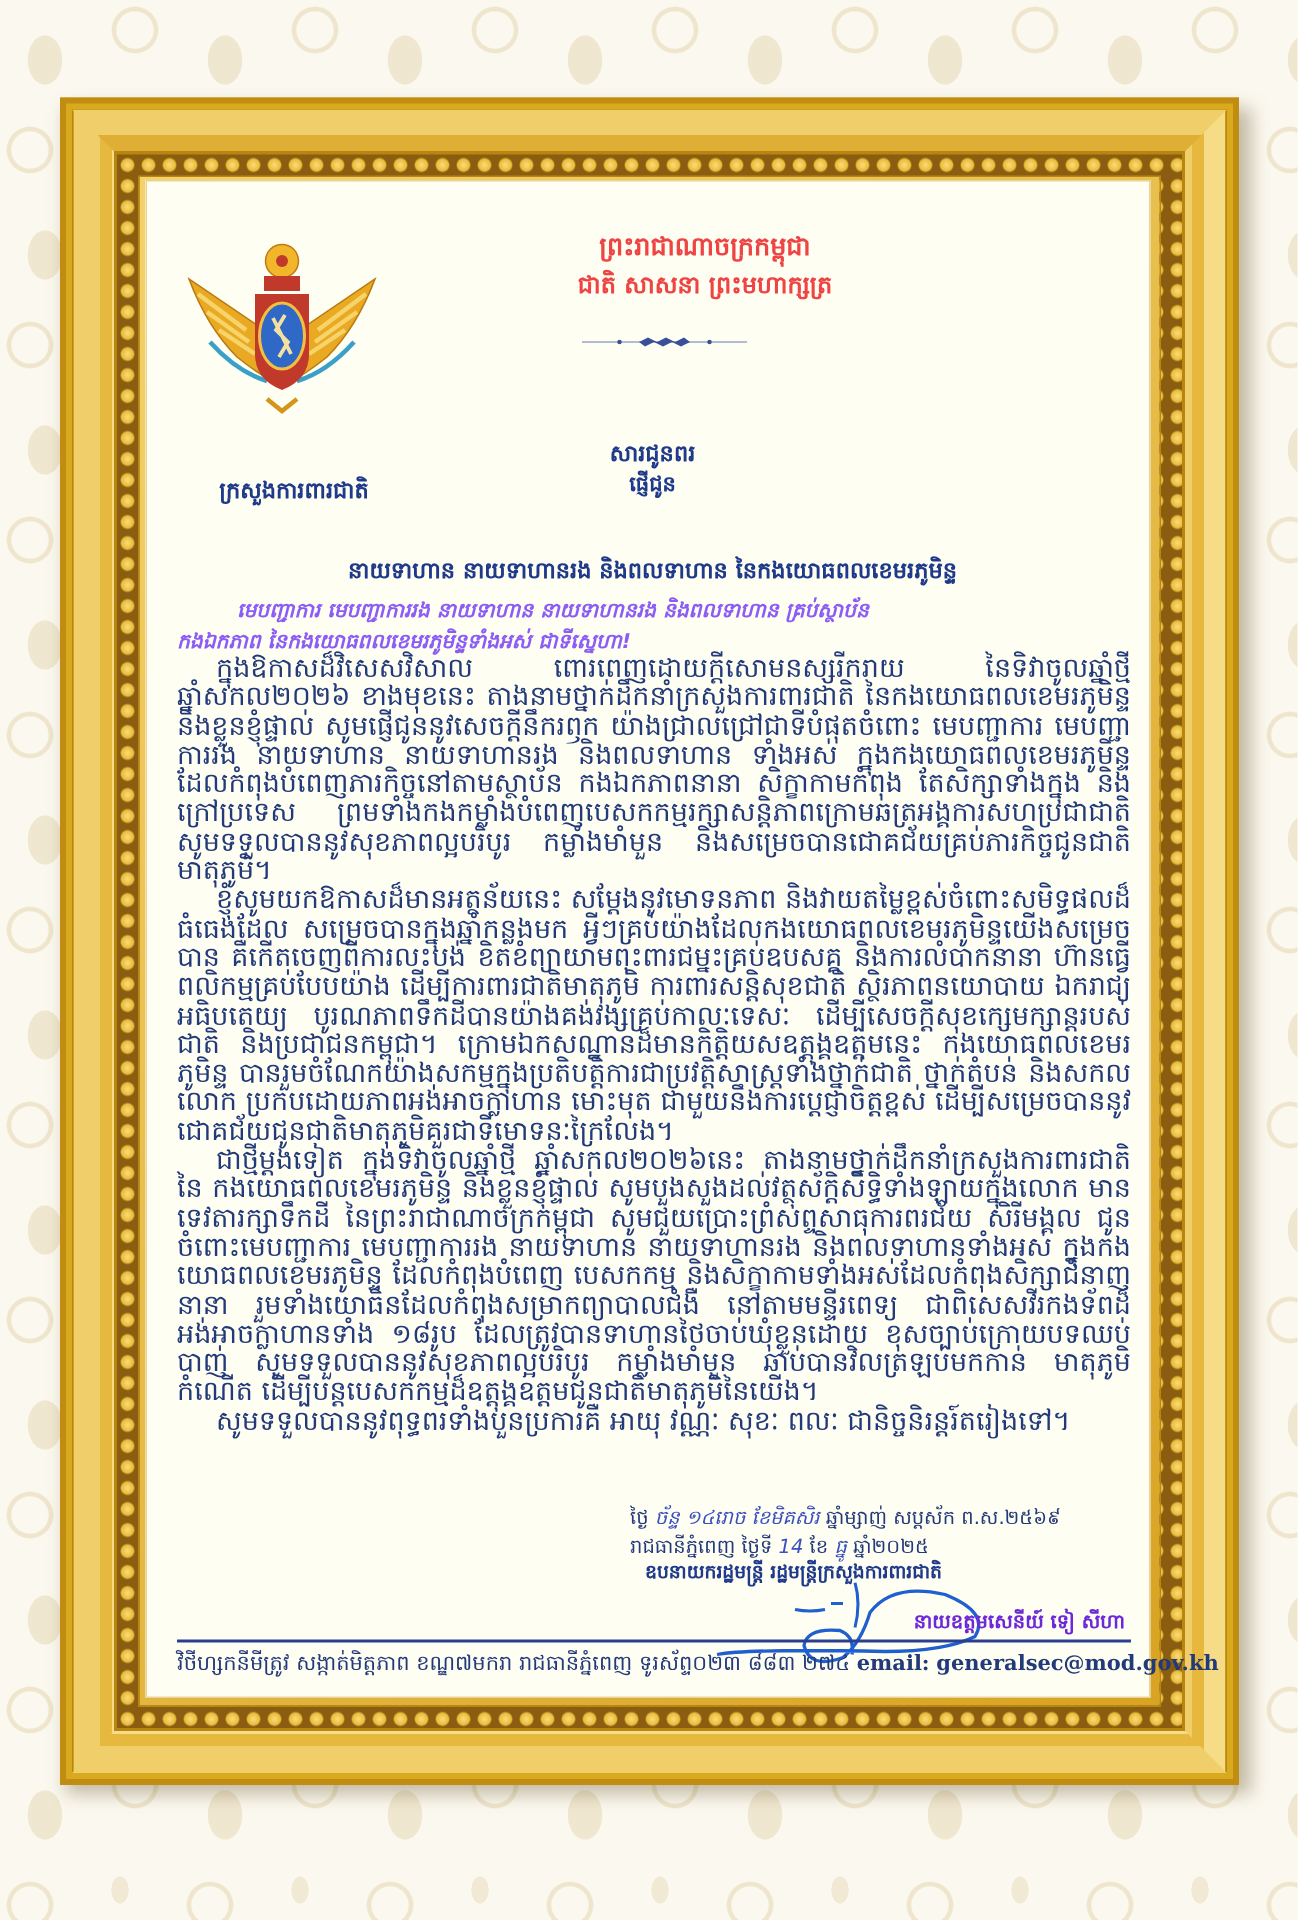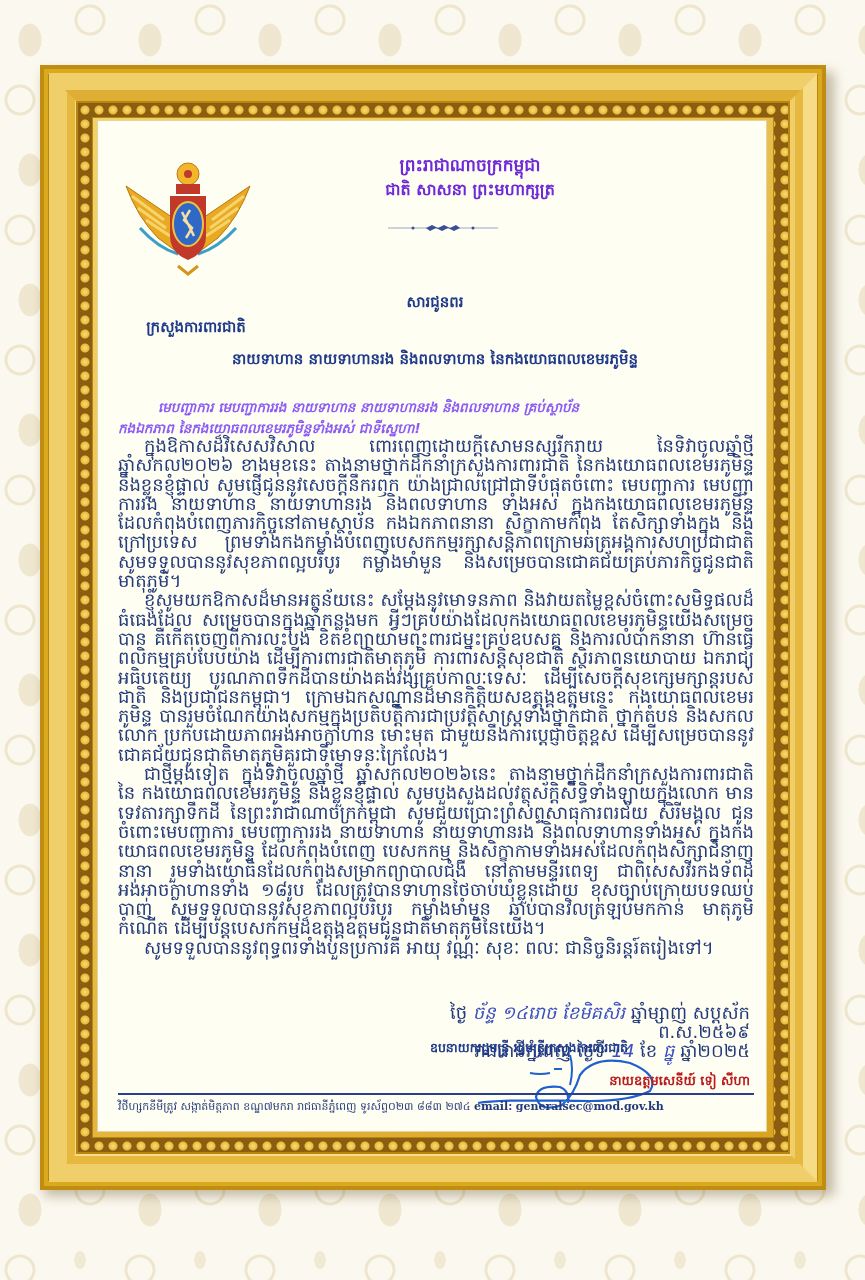--- a/index.html
+++ b/index.html
@@ -57,21 +57,21 @@
   }
   .emblem {
     position:absolute; left:118px; top:158px; width:140px; height:118px;
   }
   .ministry-under-logo {
     position:absolute; left:111px; top:275px; width:170px;
     font-size:15px; font-weight:bold; color:#1f3a8a; text-align:center;margin-top:42px;
   }
   .kingdom {
     position:absolute; left:300px; top:152px; width:340px; text-align:center;
-    color:#6d28d9; font-weight:bold;
+    color:#ef4444; font-weight:bold;
   }
   .kingdom .l1 { font-size:17px; line-height:26px; }
   .kingdom .l2 { font-size:16px; line-height:24px; }
   .divider {
     position:absolute; left:388px; top:224px; width:110px; height:8px;
   }
   .title-block {
     position:absolute; left:110px; top:292px; width:650px; text-align:center;
     color:#1f3a8a; font-weight:bold;
   }
@@ -84,41 +84,41 @@
     position:absolute; left:118px; top:397px; width:636px;
     color:#8b5cf6; font-weight:bold; font-style:italic; font-size:13.5px; line-height:21px;
   }
   .salutation .s1 { padding-left:40px; }
   .body {
     position:absolute; left:118px; top:436px; width:636px;
     color:#233a7a; font-size:18px; line-height:19.3px; text-align:justify;
   }
   .body p { margin:0; text-indent:26px; }
   .date-block {
-    position:absolute; left:420px; top:1003px; width:330px; text-align:right;
-    color:#233a7a; font-size:18px; line-height:19px;
+    position:absolute; left:420px; top:1003px; width:330px; text-align:left;
+    color:#233a7a; font-size:13px; line-height:19px;
   }
   .date-block .hand { color:#3a4fc0; font-style:italic; }
   .sign-title {
     position:absolute; left:430px; top:1040px; width:320px; text-align:left;
     color:#1f3a8a; font-weight:bold; font-size:12.5px;
   }
   .signature {
     position:absolute; left:470px; top:1055px; width:200px; height:70px;
   }
   .signer-name {
     position:absolute; left:500px; top:1072px; width:250px; text-align:right;
-    color:#b91c1c; font-weight:bold; font-size:13px;
+    color:#6d28d9; font-weight:bold; font-size:13px;
   }
   .footer-rule {
     position:absolute; left:118px; top:1093px; width:636px; height:2px; background:#2a3f8f;
   }
   .footer {
-    position:absolute; left:118px; top:1099px; width:636px; text-align:left;
-    color:#233a7a; font-size:11px; white-space:nowrap;
+    position:absolute; left:118px; top:1099px; width:636px; text-align:center;
+    color:#233a7a; font-size:14px; white-space:nowrap;
   }
   .footer .email { font-family:"DejaVu Serif", serif; font-weight:bold; }
 </style>
 </head>
 <body>
 
 <div class="frame-shadow"></div>
 <div class="frame">
   <div class="frame-outer-band"></div>
   <div class="frame-outer-band-v"></div>
@@ -159,20 +159,21 @@
 
 <svg class="divider" viewBox="0 0 110 8">
   <line x1="0" y1="4" x2="110" y2="4" stroke="#9aa6c8" stroke-width="1"></line>
   <circle cx="25" cy="4" r="1.5" fill="#3a4f9a"></circle>
   <circle cx="85" cy="4" r="1.5" fill="#3a4f9a"></circle>
   <path d="M38 4 L44 1 L50 4 L56 1 L62 4 L68 1 L72 4 L66 7 L60 4 L54 7 L48 4 L42 7 Z" fill="#3a4f9a"></path>
 </svg>
 
 <div class="title-block">
   <div class="t1">សារជូនពរ</div>
+  <div class="t2">ផ្ញើជូន</div>
   <div class="t3">នាយទាហាន នាយទាហានរង និងពលទាហាន នៃកងយោធពលខេមរភូមិន្ទ</div>
 </div>
 
 <div class="salutation">
   <div class="s1">មេបញ្ជាការ មេបញ្ជាការរង នាយទាហាន នាយទាហានរង និងពលទាហាន គ្រប់ស្ថាប័ន</div>
   <div>កងឯកភាព នៃកងយោធពលខេមរភូមិន្ទទាំងអស់ ជាទីស្នេហា!</div>
 </div>
 
 <div class="body">
   <p>ក្នុងឱកាសដ៏វិសេសវិសាល ពោរពេញដោយក្តីសោមនស្សរីករាយ នៃទិវាចូលឆ្នាំថ្មី ឆ្នាំសកល២០២៦ ខាងមុខនេះ តាងនាមថ្នាក់ដឹកនាំក្រសួងការពារជាតិ នៃកងយោធពលខេមរភូមិន្ទ និងខ្លួនខ្ញុំផ្ទាល់ សូមផ្ញើជូននូវសេចក្តីនឹករឭក យ៉ាងជ្រាលជ្រៅជាទីបំផុតចំពោះ មេបញ្ជាការ មេបញ្ជាការរង នាយទាហាន នាយទាហានរង និងពលទាហាន ទាំងអស់ ក្នុងកងយោធពលខេមរភូមិន្ទ ដែលកំពុងបំពេញភារកិច្ចនៅតាមស្ថាប័ន កងឯកភាពនានា សិក្ខាកាមកំពុង តែសិក្សាទាំងក្នុង និងក្រៅប្រទេស ព្រមទាំងកងកម្លាំងបំពេញបេសកកម្មរក្សាសន្តិភាពក្រោមឆត្រអង្គការសហប្រជាជាតិ សូមទទួលបាននូវសុខភាពល្អបរិបូរ កម្លាំងមាំមួន និងសម្រេចបានជោគជ័យគ្រប់ភារកិច្ចជូនជាតិមាតុភូមិ។</p>

